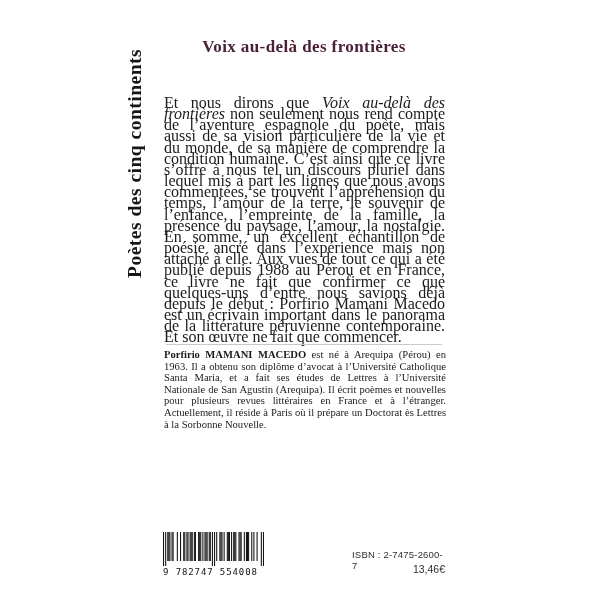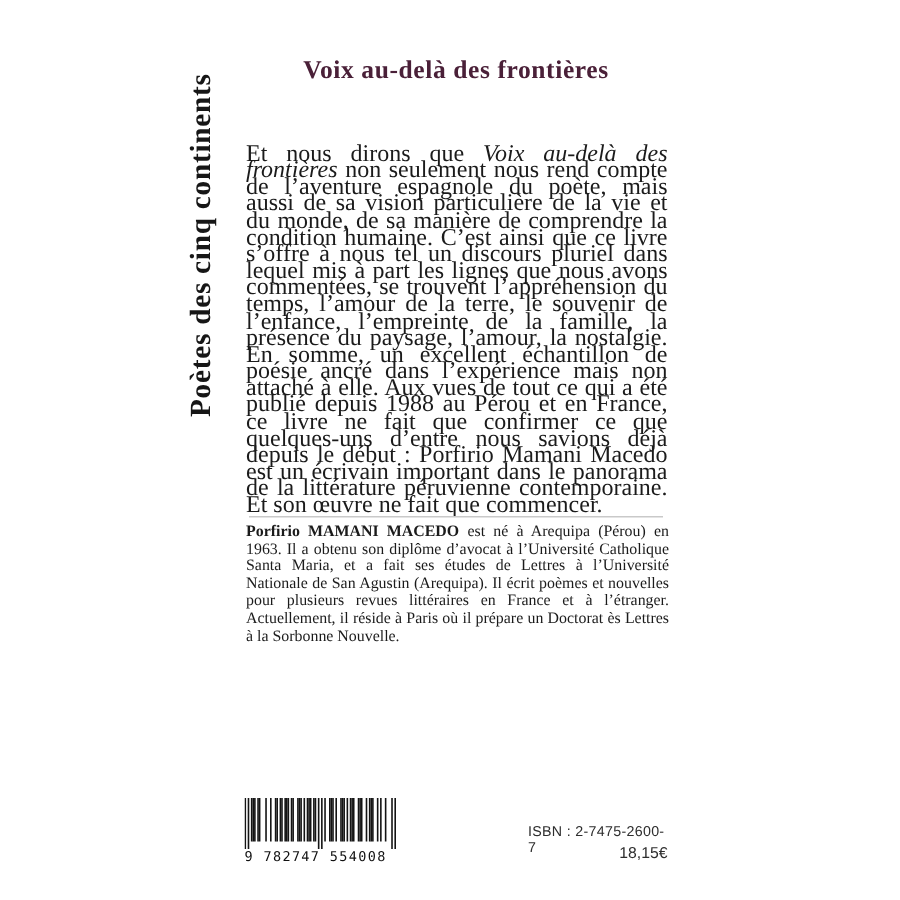--- a/index.html
+++ b/index.html
@@ -120,15 +120,15 @@
           <rect x="85" y="0" width="1" height="29" fill="#141414"></rect>
           <rect x="88" y="0" width="1" height="29" fill="#141414"></rect>
           <rect x="92" y="0" width="1" height="34" fill="#141414"></rect>
           <rect x="94" y="0" width="1" height="34" fill="#141414"></rect>
         </svg></div>
     <div class="barcode-number">9 782747 554008</div>
   </div>
 
   <div class="isbn">ISBN : 2-7475-2600-7</div>
 
-  <div class="price">18,15€</div>
+  <div class="price">13,46€</div>
 
 </div>
 
 </body></html>

